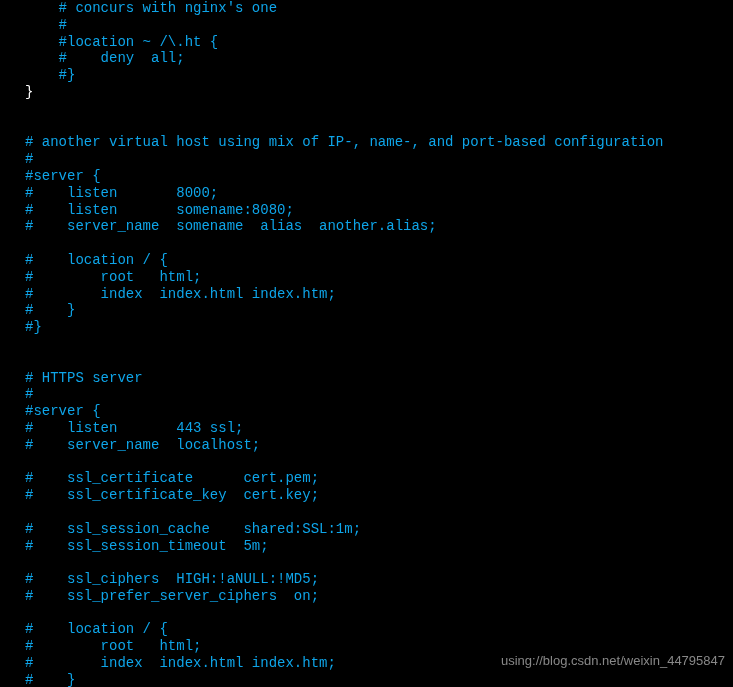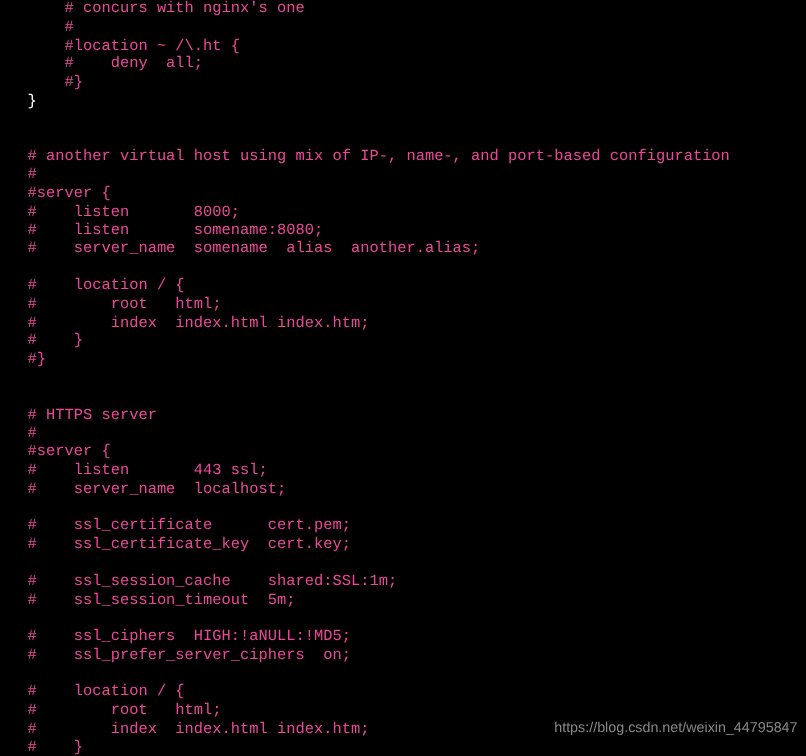--- a/index.html
+++ b/index.html
@@ -16,33 +16,33 @@
       width: 733px;
       height: 687px;
       overflow: hidden;
       position: relative;
     }
     .code-container {
       padding: 0 0 0 25px;
       white-space: pre;
     }
     .line {
-      color: #ec4899;
+      color: #0ea5e9;
       min-height: 16.8px;
     }
     .white {
       color: #ffffff;
     }
     .watermark {
       position: absolute;
       bottom: 18px;
       right: 8px;
       color: #888888;
       font-family: Arial, sans-serif;
       font-size: 13px;
     }
   </style>
 </head>
 <body>
 
 <div class="code-container" id="code-root"><div class="line">    # concurs with nginx's one</div><div class="line">    #</div><div class="line">    #location ~ /\.ht {</div><div class="line">    #    deny  all;</div><div class="line">    #}</div><div class="line white">}</div><div class="line">&nbsp;</div><div class="line">&nbsp;</div><div class="line"># another virtual host using mix of IP-, name-, and port-based configuration</div><div class="line">#</div><div class="line">#server {</div><div class="line">#    listen       8000;</div><div class="line">#    listen       somename:8080;</div><div class="line">#    server_name  somename  alias  another.alias;</div><div class="line">&nbsp;</div><div class="line">#    location / {</div><div class="line">#        root   html;</div><div class="line">#        index  index.html index.htm;</div><div class="line">#    }</div><div class="line">#}</div><div class="line">&nbsp;</div><div class="line">&nbsp;</div><div class="line"># HTTPS server</div><div class="line">#</div><div class="line">#server {</div><div class="line">#    listen       443 ssl;</div><div class="line">#    server_name  localhost;</div><div class="line">&nbsp;</div><div class="line">#    ssl_certificate      cert.pem;</div><div class="line">#    ssl_certificate_key  cert.key;</div><div class="line">&nbsp;</div><div class="line">#    ssl_session_cache    shared:SSL:1m;</div><div class="line">#    ssl_session_timeout  5m;</div><div class="line">&nbsp;</div><div class="line">#    ssl_ciphers  HIGH:!aNULL:!MD5;</div><div class="line">#    ssl_prefer_server_ciphers  on;</div><div class="line">&nbsp;</div><div class="line">#    location / {</div><div class="line">#        root   html;</div><div class="line">#        index  index.html index.htm;</div><div class="line">#    }</div></div>
 
-<div class="watermark">https://blog.csdn.net/weixin_44795847</div>
+<div class="watermark">using://blog.csdn.net/weixin_44795847</div>
 
 </body></html>

